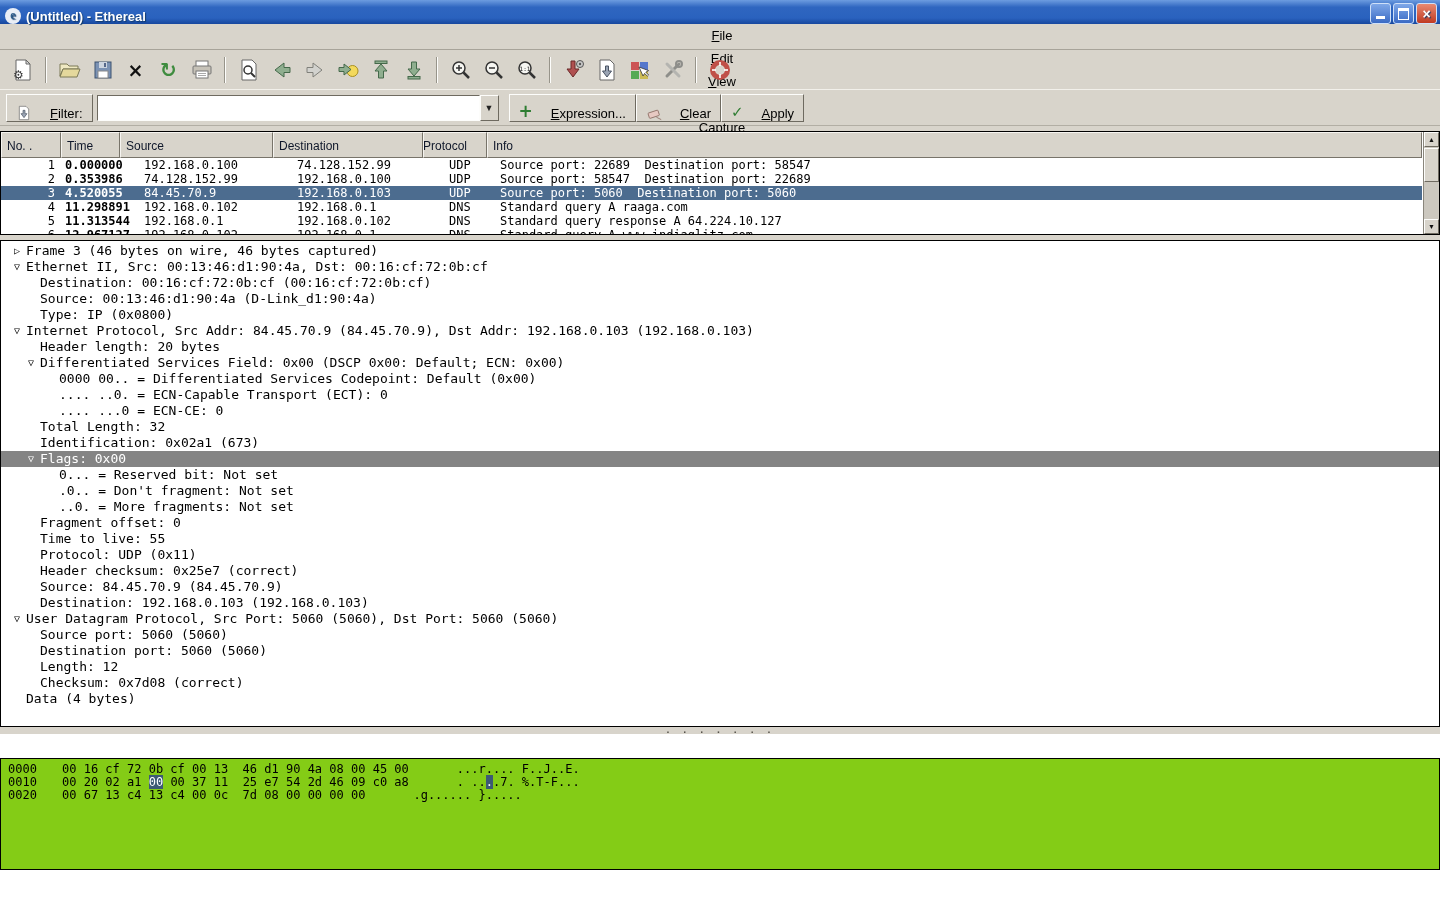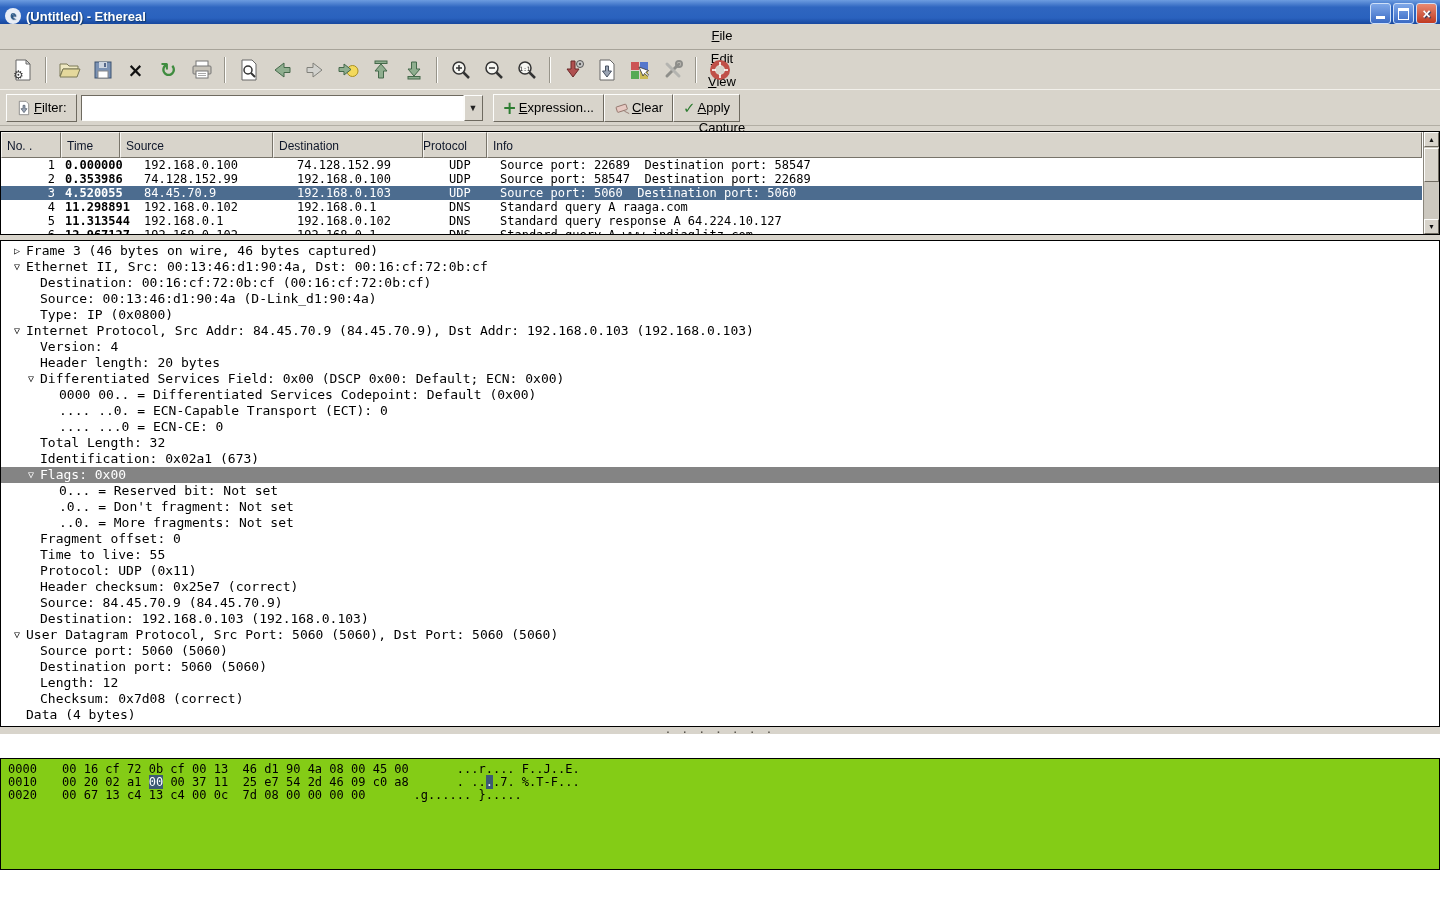--- a/index.html
+++ b/index.html
@@ -40,21 +40,21 @@
   .tsep { width:0; height:26px; border-left:1px solid #97948a;
     border-right:1px solid #fdfdfb; margin:0 6px; }
   .glyph-x { font:bold 19px "DejaVu Sans",sans-serif; color:#111; }
   .glyph-reload { font:bold 20px "DejaVu Sans",sans-serif; color:#3f8c3f; }
   .gear-overlay { position:absolute; left:7px; bottom:5px; font-size:12px;
     color:#3c3c3c; line-height:12px; }
 
   
   .filterbar { height:36px; background:#d8d4cb; border-bottom:1px solid #b2aea4;
     display:flex; align-items:center; padding:0 6px; }
-  .fbtn { height:28px; display:flex; align-items:center; gap:2px; padding:0 9px;
+  .fbtn { height:28px; display:flex; align-items:flex-end; gap:18px; padding:0 9px;
     background:#d8d4cb; border:1px solid; border-color:#fdfdfb #6e6a60 #6e6a60 #fdfdfb;
     font-size:13px; color:#000; white-space:nowrap; }
   .filter-btn { margin-right:4px; }
   .combo { width:402px; height:26px; display:flex; margin-right:10px; }
   .combo input { flex:1; border:1px solid; border-color:#6e6a60 #fdfdfb #fdfdfb #6e6a60;
     background:#fff; font-size:13px; padding:0 4px; outline:none; }
   .combo-btn { width:19px; background:#d8d4cb; border:1px solid;
     border-color:#fdfdfb #6e6a60 #6e6a60 #fdfdfb; font-size:9px; color:#222;
     display:flex; align-items:center; justify-content:center; }
   .icon-plus { color:#2e7d32; font:bold 17px "DejaVu Sans",sans-serif; }
@@ -422,24 +422,20 @@
       <div class="dline lv1">
         <span class="exp"></span>
         <span>Type: IP (0x0800)</span>
       </div>
 
       <div class="dline lv0">
         <span class="exp">▽</span>
         <span>Internet Protocol, Src Addr: 84.45.70.9 (84.45.70.9), Dst Addr: 192.168.0.103 (192.168.0.103)</span>
       </div>
 
-      <div class="dline lv1">
-        <span class="exp"></span>
-        <span>Version: 4</span>
-      </div>
 
       <div class="dline lv1">
         <span class="exp"></span>
         <span>Header length: 20 bytes</span>
       </div>
 
       <div class="dline lv1">
         <span class="exp">▽</span>
         <span>Differentiated Services Field: 0x00 (DSCP 0x00: Default; ECN: 0x00)</span>
       </div>

